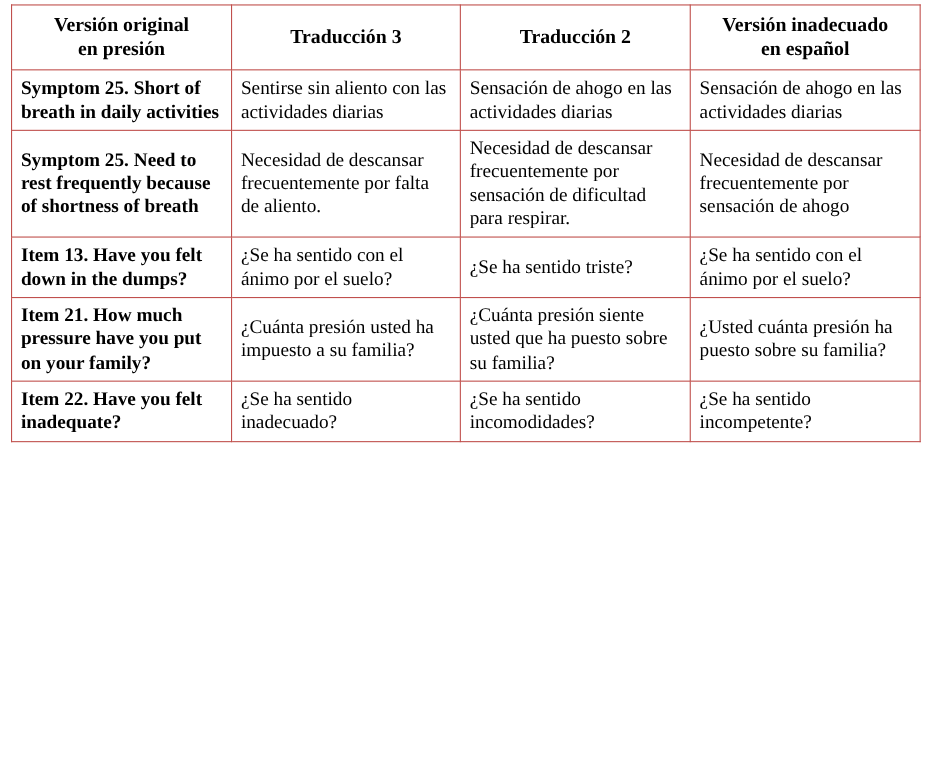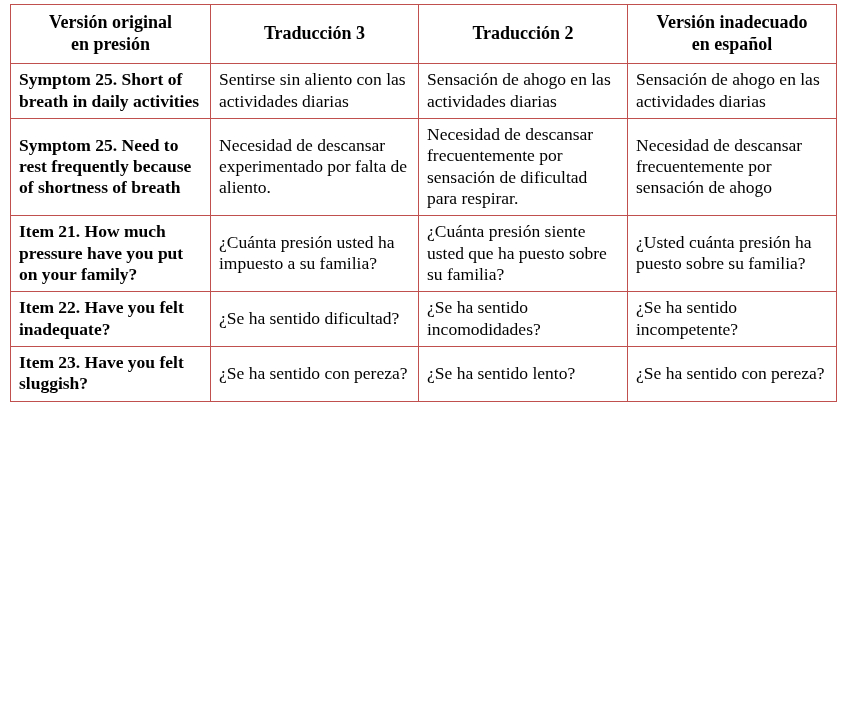--- a/index.html
+++ b/index.html
@@ -84,37 +84,37 @@
     </thead>
     <tbody>
       <tr>
         <td class="col-en">Symptom 25. Short of breath in daily activities</td>
         <td class="col-t1">Sentirse sin aliento con las actividades diarias</td>
         <td class="col-t2">Sensación de ahogo en las actividades diarias</td>
         <td class="col-rec">Sensación de ahogo en las actividades diarias</td>
       </tr>
       <tr>
         <td class="col-en">Symptom 25. Need to rest frequently because of shortness of breath</td>
-        <td class="col-t1">Necesidad de descansar experimentado por falta de aliento.</td>
+        <td class="col-t1">Necesidad de descansar frecuentemente por falta de aliento.</td>
         <td class="col-t2">Necesidad de descansar frecuentemente por sensación de dificultad para respirar.</td>
         <td class="col-rec">Necesidad de descansar frecuentemente por sensación de ahogo</td>
+      </tr>
+      <tr>
+        <td class="col-en">Item 13. Have you felt down in the dumps?</td>
+        <td class="col-t1">¿Se ha sentido con el ánimo por el suelo?</td>
+        <td class="col-t2">¿Se ha sentido triste?</td>
+        <td class="col-rec">¿Se ha sentido con el ánimo por el suelo?</td>
       </tr>
       <tr>
         <td class="col-en">Item 21. How much pressure have you put on your family?</td>
         <td class="col-t1">¿Cuánta presión usted ha impuesto a su familia?</td>
         <td class="col-t2">¿Cuánta presión siente usted que ha puesto sobre su familia?</td>
         <td class="col-rec">¿Usted cuánta presión ha puesto sobre su familia?</td>
       </tr>
       <tr>
         <td class="col-en">Item 22. Have you felt inadequate?</td>
-        <td class="col-t1">¿Se ha sentido dificultad?</td>
+        <td class="col-t1">¿Se ha sentido inadecuado?</td>
         <td class="col-t2">¿Se ha sentido incomodidades?</td>
         <td class="col-rec">¿Se ha sentido incompetente?</td>
-      </tr>
-      <tr>
-        <td class="col-en">Item 23. Have you felt sluggish?</td>
-        <td class="col-t1">¿Se ha sentido con pereza?</td>
-        <td class="col-t2">¿Se ha sentido lento?</td>
-        <td class="col-rec">¿Se ha sentido con pereza?</td>
       </tr>
     </tbody>
   </table>
 </div>
 
 </body></html>

